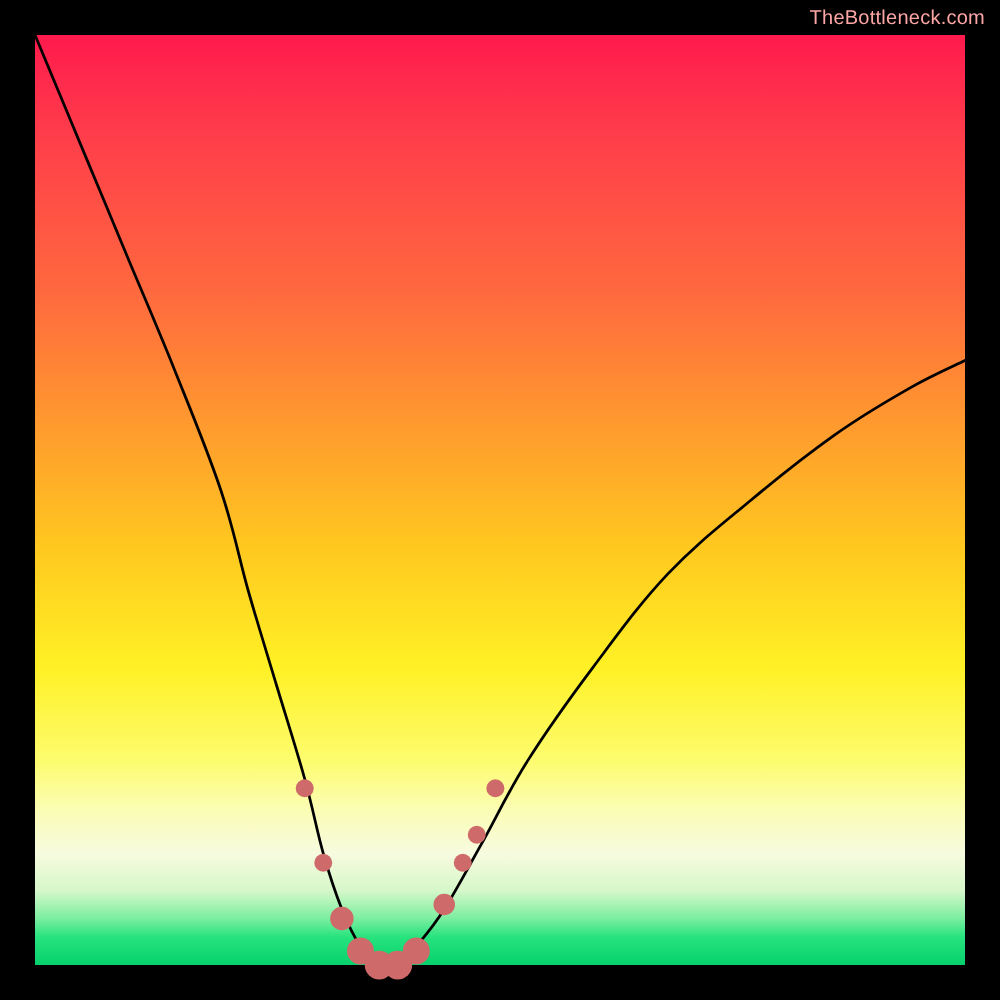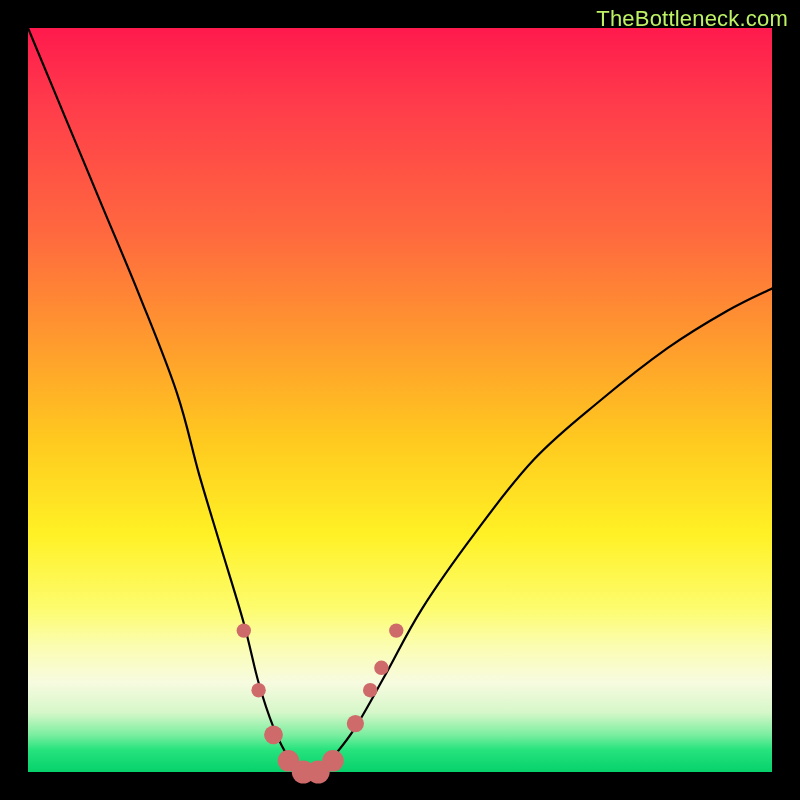--- a/index.html
+++ b/index.html
@@ -40,22 +40,22 @@
       #d6f7c9 92%,
       #7beea0 95%,
       #27e37e 97%,
       #06d16b 100%
     );
   }
   .watermark {
     position: absolute;
     top: 6px;
     right: 12px;
-    color: #bef264;
-    font-size: 22px;
+    color: #fca5a5;
+    font-size: 16px;
     font-weight: 500;
     letter-spacing: 0.2px;
     z-index: 20;
   }
   svg.curve {
     position: absolute;
     left: 0;
     top: 0;
     width: 744px;
     height: 744px;

